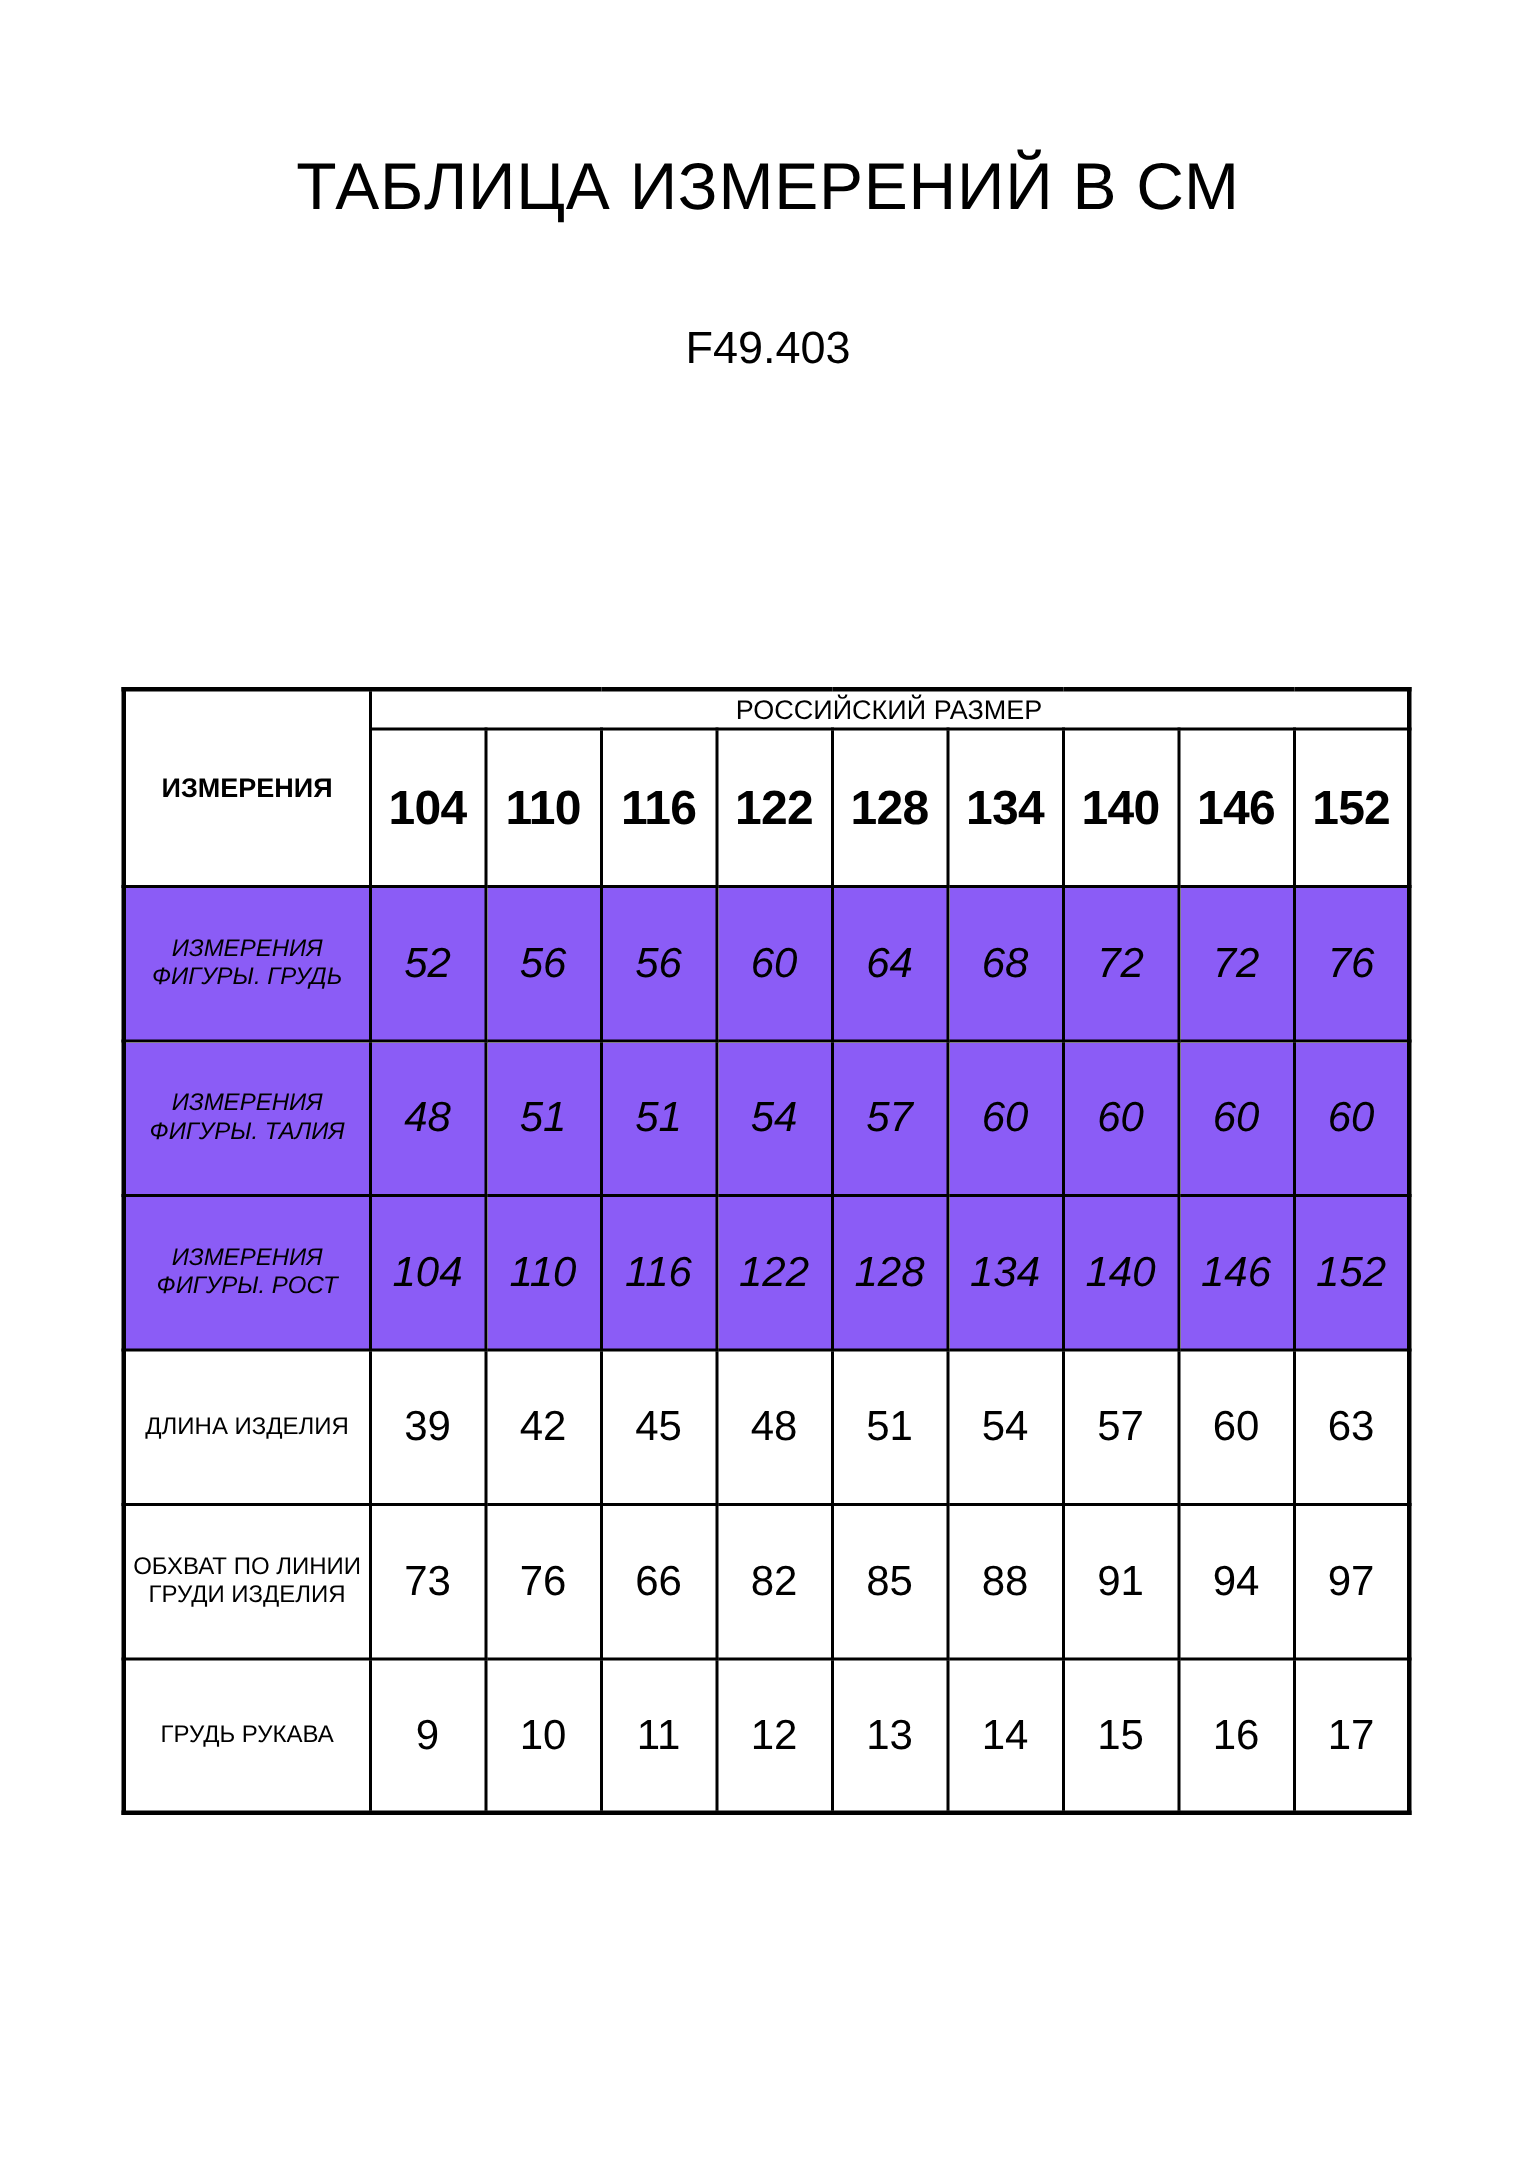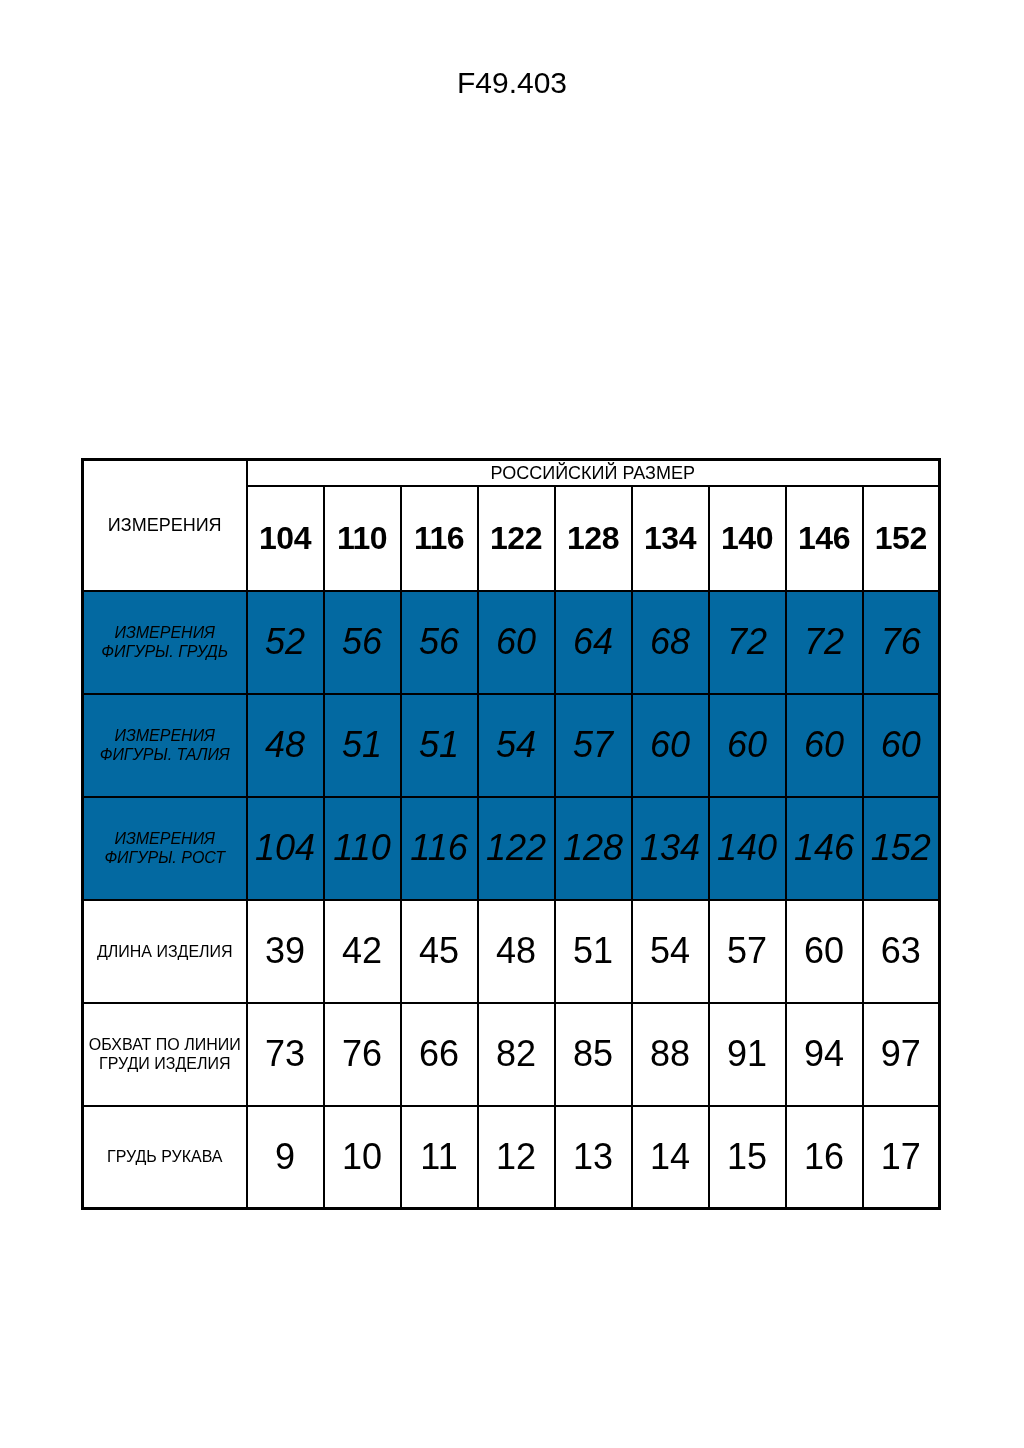--- a/index.html
+++ b/index.html
@@ -61,46 +61,47 @@
   tr.group-header-row { height: 26px; }
   th.group-header {
     font-size: 18px;
     font-weight: 400;
     line-height: 20px;
     margin-top: 29px;
   }
   tr.sizes-row { height: 105px; }
   th.corner-cell {
     font-size: 18px;
-    font-weight: 400;
+    font-weight: 700;
   }
   th.size-cell {
     font-size: 32px;
     font-weight: 700;
     letter-spacing: -0.5px;
   }
   tr.data-row { height: 103px; }
   td.row-label {
     font-size: 16px;
     line-height: 19px;
     font-weight: 400;
     padding: 0 4px;
   }
   td.value-cell {
-    font-size: 36px;
-    font-weight: 400;
-  }
-  tr.shaded td { background: #0369a1; }
+    font-size: 28px;
+    font-weight: 400;
+  }
+  tr.shaded td { background: #8b5cf6; }
   tr.shaded td { font-style: italic; }
 </style>
 </head>
 <body>
 
 <div class="page">
 
+  <h1 class="doc-title">ТАБЛИЦА ИЗМЕРЕНИЙ В СМ</h1>
 
   <div class="doc-article">F49.403</div>
 
 
   <table class="size-table">
     <colgroup>
         <col class="c-label">
         <col class="c-size">
         <col class="c-size">
         <col class="c-size">

